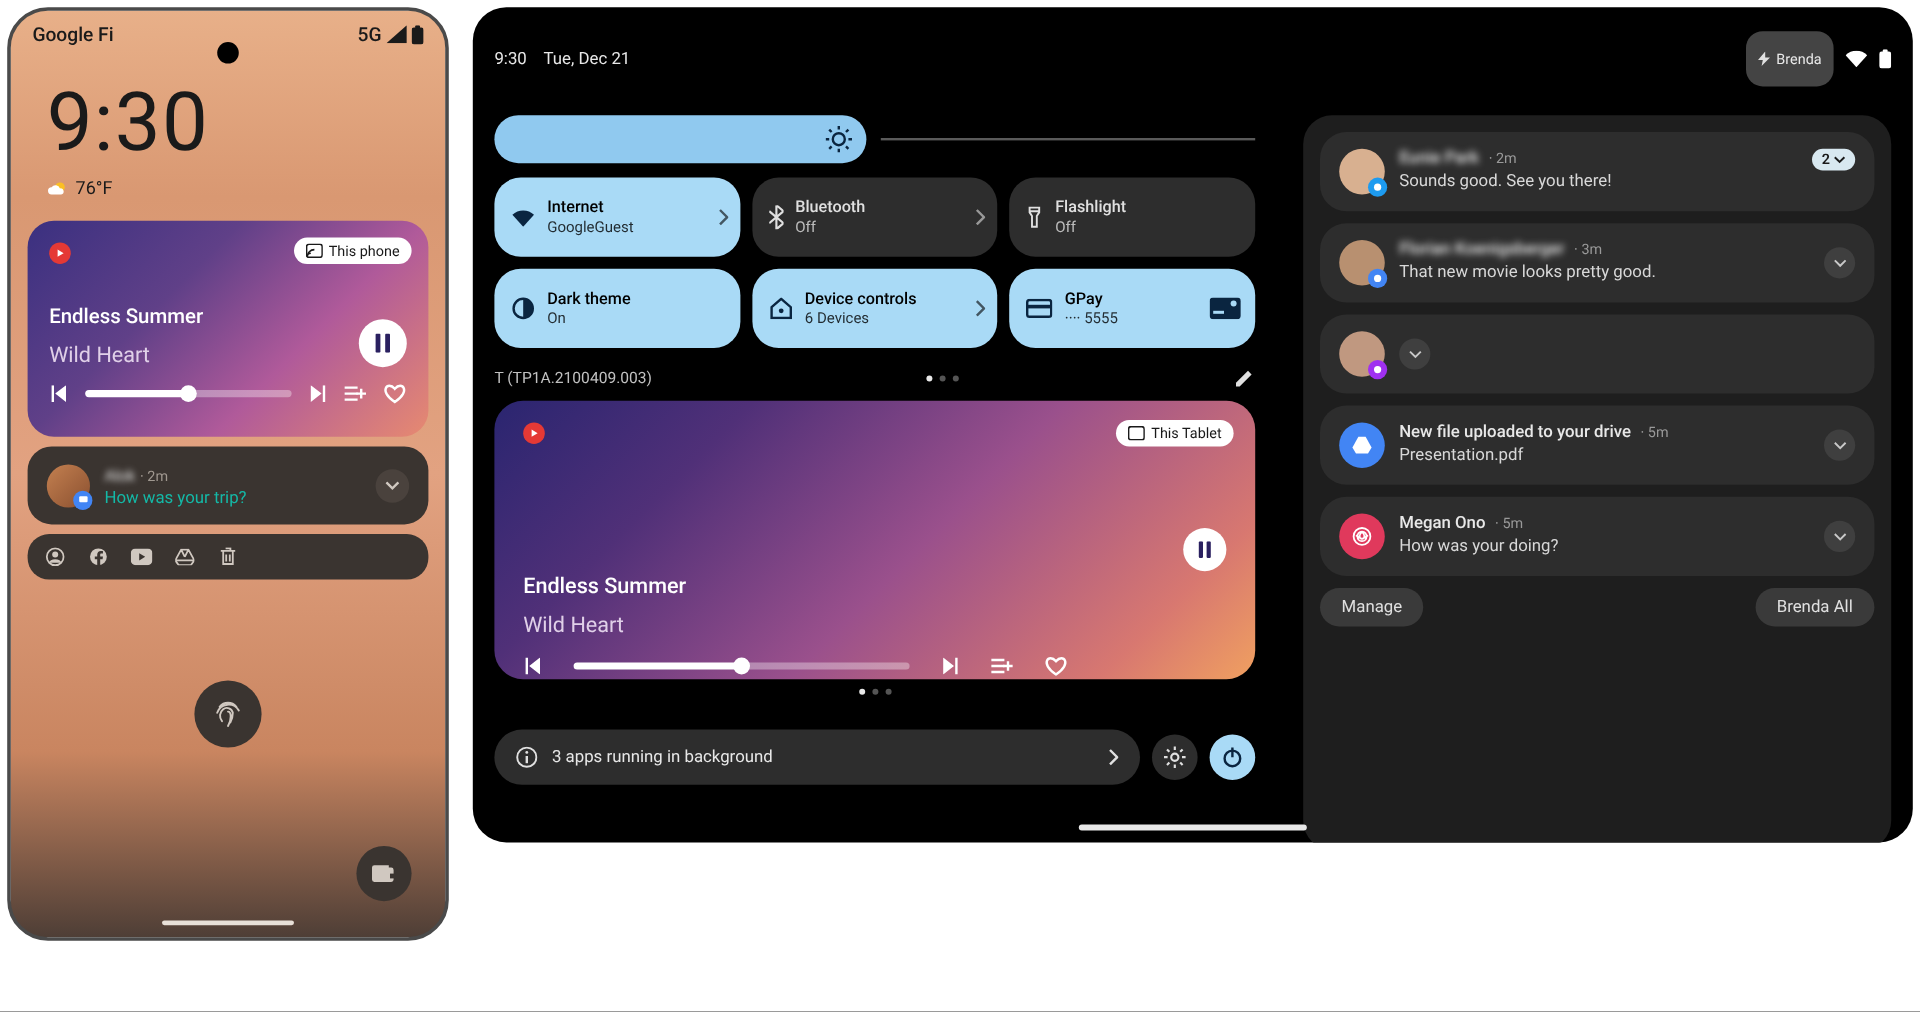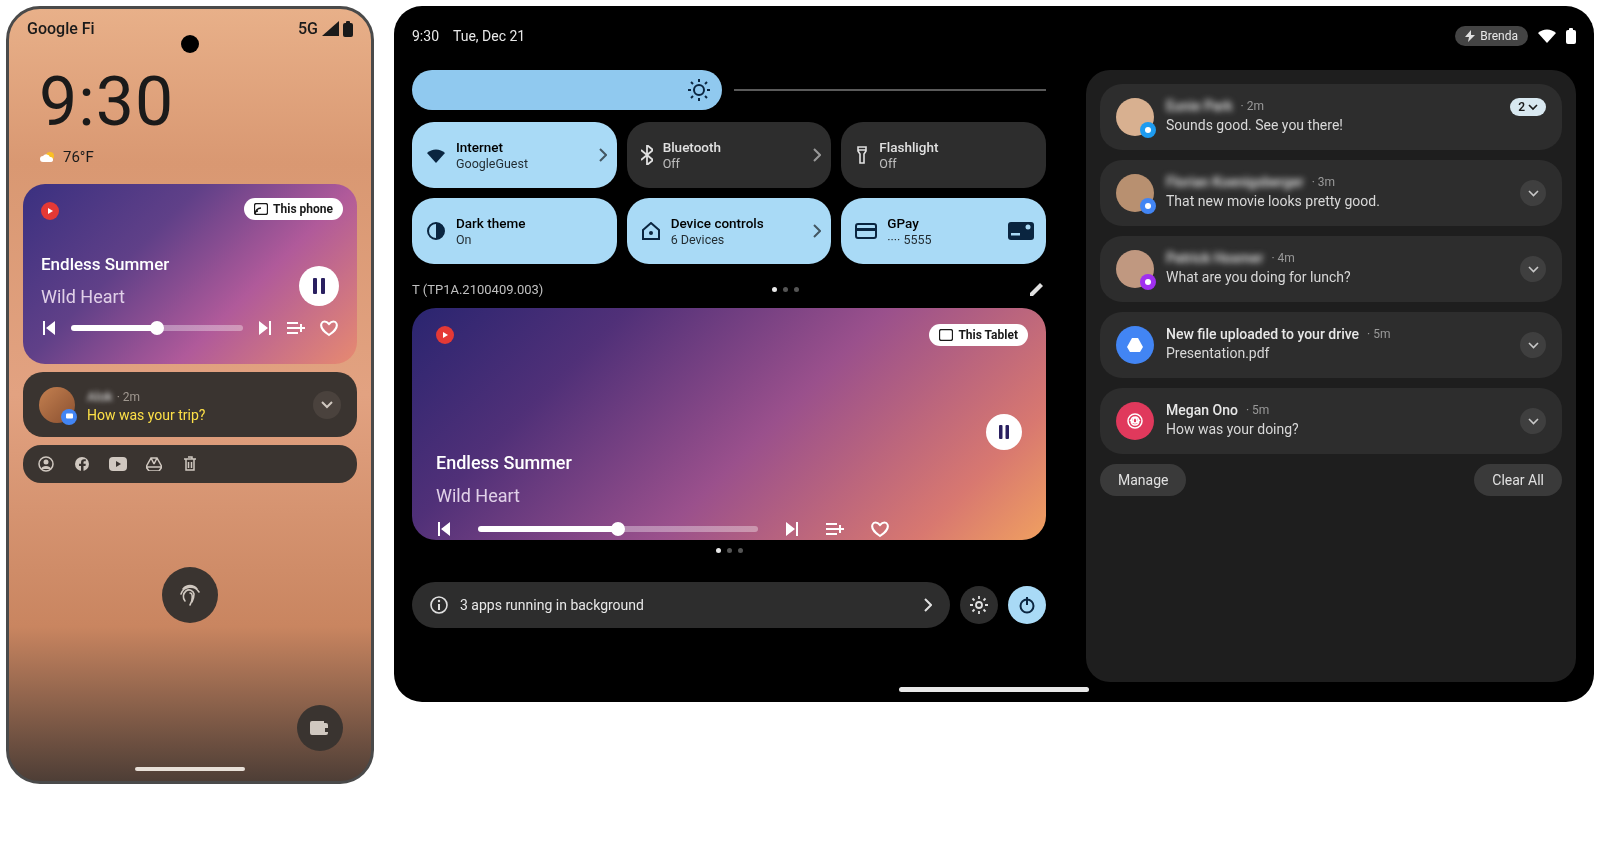--- a/index.html
+++ b/index.html
@@ -9,52 +9,52 @@
 .phone { width: 368px; height: 778px; border-radius: 34px; border: 3px solid #4a4a4a; position: relative; overflow: hidden; background: linear-gradient(180deg, #e8b089 0%, #d99872 20%, #e2a281 50%, #c98560 80%, #4e3e36 100%); flex-shrink: 0; }
 .phone-camera { width: 18px; height: 18px; background: #000; border-radius: 50%; position: absolute; top: 26px; left: 50%; transform: translateX(-50%); }
 .phone-status { display: flex; justify-content: space-between; align-items: center; padding: 10px 18px 0 18px; font-size: 16px; font-weight: 500; color: #1a1a1a; }
 .phone-status .right { display: flex; align-items: center; gap: 4px; }
 .phone-clock { font-size: 68px; font-weight: 400; color: #1a1a1a; padding: 24px 0 0 30px; letter-spacing: 1px; }
 .phone-date { font-size: 18px; color: #1a1a1a; padding: 10px 0 0 30px; font-weight: 500; }
 .phone-weather { display: flex; align-items: center; gap: 6px; padding: 6px 0 0 30px; font-size: 15px; color: #1a1a1a; }
 
 .media { margin: 18px 14px 0 14px; border-radius: 22px; background: linear-gradient(135deg, #3a3080 0%, #604088 35%, #b05a9a 65%, #e78a70 100%); position: relative; padding: 18px; height: 180px; }
 .media-icon { width: 18px; height: 18px; border-radius: 50%; background: #e53935; display: flex; align-items: center; justify-content: center; }
-.media-cast { position: absolute; top: 14px; right: 14px; background: #fff; color: #1a1a1a; border-radius: 14px; padding: 4px 10px; font-size: 12px; font-weight: 700; display: flex; align-items: center; gap: 5px; }
+.media-cast { position: absolute; top: 14px; right: 14px; background: #fff; color: #1a1a1a; border-radius: 14px; padding: 4px 10px; font-size: 12px; font-weight: 400; display: flex; align-items: center; gap: 5px; }
 .media-title { color: #fff; font-size: 17px; font-weight: 500; margin-top: 34px; }
 .media-artist { color: #e0d0e8; font-size: 18px; margin-top: 12px; }
 .media-controls { display: flex; align-items: center; gap: 14px; margin-top: 12px; }
 .pause-big { width: 40px; height: 40px; border-radius: 50%; background: #fff; display: flex; align-items: center; justify-content: center; position: absolute; right: 18px; bottom: 58px; }
 .progress { flex: 1; height: 6px; position: relative; }
 .progress::before { content:''; position: absolute; inset:0; background: linear-gradient(to right, #fff 50%, rgba(255,255,255,0.35) 50%); border-radius: 3px; }
 .progress::after { content:''; position:absolute; left:50%; top:-4px; width:14px; height:14px; background:#fff; border-radius:50%; transform: translateX(-50%); }
 .ctrl-icon { color: #fff; display:flex; align-items:center; justify-content:center; }
 
 .notif { margin: 8px 14px 0 14px; background: #3a3430; border-radius: 20px; padding: 14px 16px; display: flex; align-items: center; gap: 12px; }
 .avatar { width: 36px; height: 36px; border-radius: 50%; background: #c98560; position: relative; overflow: visible; }
 .avatar-badge { position: absolute; bottom: -2px; right: -2px; width: 16px; height: 16px; border-radius: 50%; display:flex; align-items:center; justify-content:center; }
 .notif-body { flex: 1; }
 .notif-name { color: #e8e8e8; font-size: 13px; filter: blur(2.5px); display: inline; }
 .notif-time { color: #a09890; font-size: 12px; }
-.notif-msg { color: #fde047; font-size: 14px; margin-top: 2px; }
+.notif-msg { color: #14b8a6; font-size: 14px; margin-top: 2px; }
 .expand { width: 28px; height: 28px; border-radius: 50%; background: #4a423d; display:flex; align-items:center; justify-content:center; }
 
 .icon-row { margin: 8px 14px 0 14px; background: #3a3430; border-radius: 18px; padding: 10px 14px; display: flex; gap: 18px; }
 .icon-row .sml { color: #d8d0c8; width:18px; height:18px; display:flex; align-items:center; justify-content:center; }
 
 .fingerprint { width: 56px; height: 56px; border-radius: 50%; background: #3a3430; position: absolute; left: 50%; top: 558px; transform: translateX(-50%); display:flex; align-items:center; justify-content:center; }
 .wallet { width: 46px; height: 46px; border-radius: 50%; background: #3a3430; position: absolute; right: 28px; bottom: 30px; display:flex; align-items:center; justify-content:center; }
 .nav-pill { width: 110px; height: 4px; background: #e8e0d8; border-radius: 2px; position: absolute; bottom: 10px; left: 50%; transform: translateX(-50%); }
 
 
 .tablet { flex:1; height: 696px; background: #000; border-radius: 28px; padding: 20px 18px; position: relative; color: #e8e8e8; overflow: hidden; }
 .tab-status { display: flex; align-items: center; font-size: 14px; }
 .tab-status .ts-left { display: flex; gap: 14px; }
 .tab-status .ts-right { display: flex; gap: 10px; align-items:center; margin-left: auto; }
-.dnd-pill { background: #444; border-radius: 14px; padding: 3px 10px; font-size: 12px; display:flex; align-items:center; gap:5px; }
+.dnd-pill { background: #444; border-radius: 14px; padding: 16px 10px; font-size: 12px; display:flex; align-items:center; gap:5px; }
 
 .tab-body { display: flex; gap: 40px; margin-top: 24px; height: 595px; }
 .tab-left { flex: 1; display: flex; flex-direction: column; }
 .tab-right { width: 490px; background: #1e1e1e; border-radius: 24px; padding: 14px; height: 612px; }
 
 .brightness { display: flex; align-items: center; gap: 12px; margin-bottom: 12px; }
 .brightness-bar { height: 40px; flex: 0 0 310px; background: #90c9ef; border-radius: 22px; position: relative; }
 .brightness-knob { position: absolute; right: 12px; top: 9px; }
 .brightness-line { flex: 1; height: 2px; background: #5a5a5a; }
 
@@ -502,27 +502,20 @@
             </div>
           </div>
           <div class="tn">
             <div class="avatar" style="background: rgb(192, 152, 128);">
               <div class="avatar-badge" style="background: rgb(160, 48, 240);">
                 <svg width="8" height="8" viewBox="0 0 8 8">
                   <circle cx="4" cy="4" r="3" fill="#fff"></circle>
                 </svg>
               </div>
             </div>
-            <div class="tn-body">
-              <div class="tn-top">
-                <span class="tn-name blur">Patrick Hosmer</span>
-                <span class="tn-time"> · 4m</span>
-              </div>
-              <div class="tn-msg">What are you doing for lunch?</div>
-            </div>
             <div class="exp">
               <svg width="11" height="7" viewBox="0 0 11 7">
                 <path stroke="#c8c8c8" stroke-width="1.6" fill="none" d="M1 1 L5.5 5.5 L10 1"></path>
               </svg>
             </div>
           </div>
           <div class="tn system">
             <div class="icon-circ" style="background: rgb(66, 133, 244);">
               <svg width="18" height="16" viewBox="0 0 18 16">
                 <path fill="#fff" d="M6 1 h6 l5 9 -3 5 h-10 l-3-5 Z"></path>
@@ -558,19 +551,19 @@
             <div class="exp">
               <svg width="11" height="7" viewBox="0 0 11 7">
                 <path stroke="#c8c8c8" stroke-width="1.6" fill="none" d="M1 1 L5.5 5.5 L10 1"></path>
               </svg>
             </div>
           </div>
         </div>
       <div class="tn-actions">
         <div class="tn-btn">Manage</div>
         <div class="spacer"></div>
-        <div class="tn-btn">Clear All</div>
+        <div class="tn-btn">Brenda All</div>
       </div>
     </div>
   </div>
 
   <div class="tab-nav-pill"></div>
 </div>
 
 </body></html>

